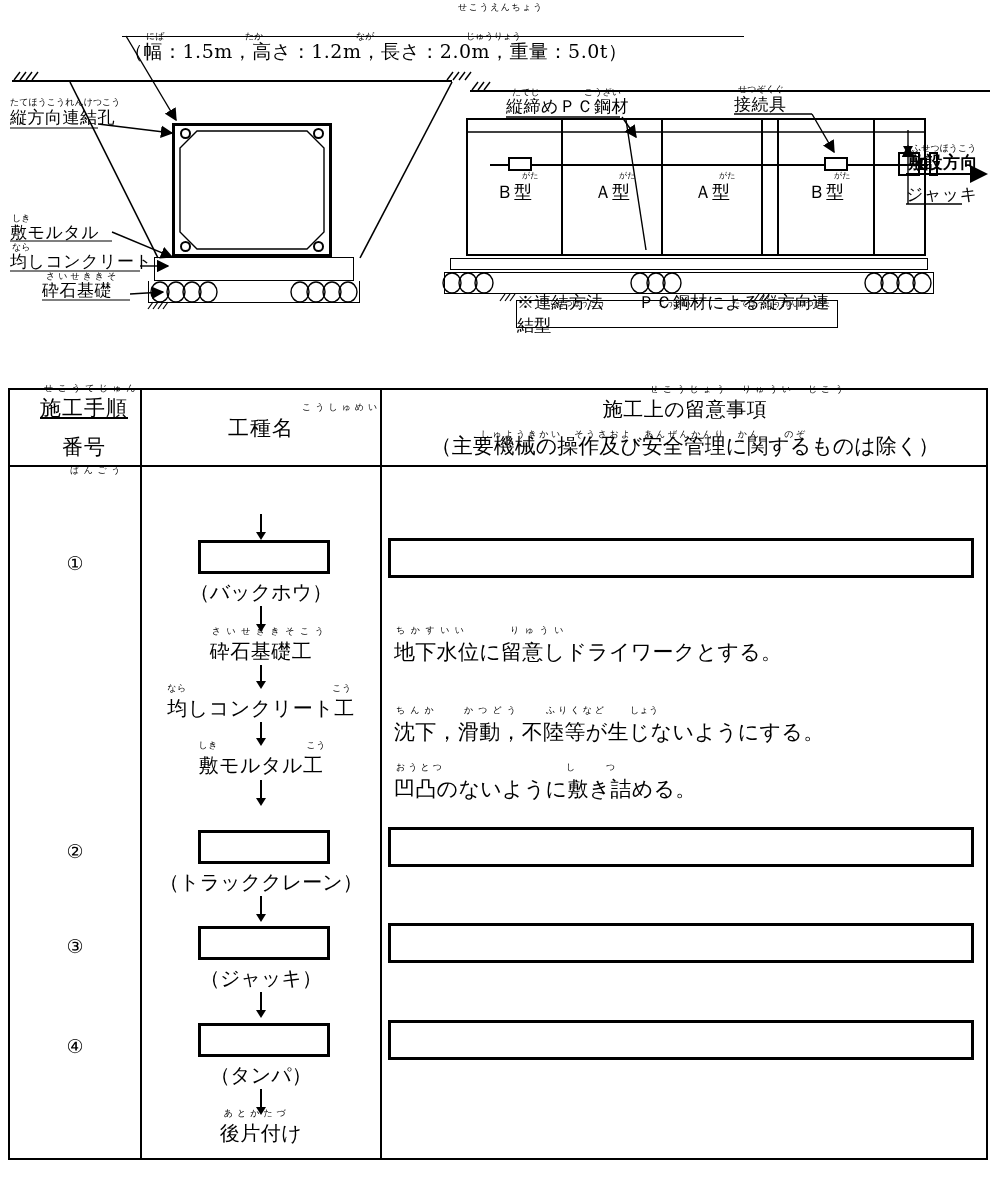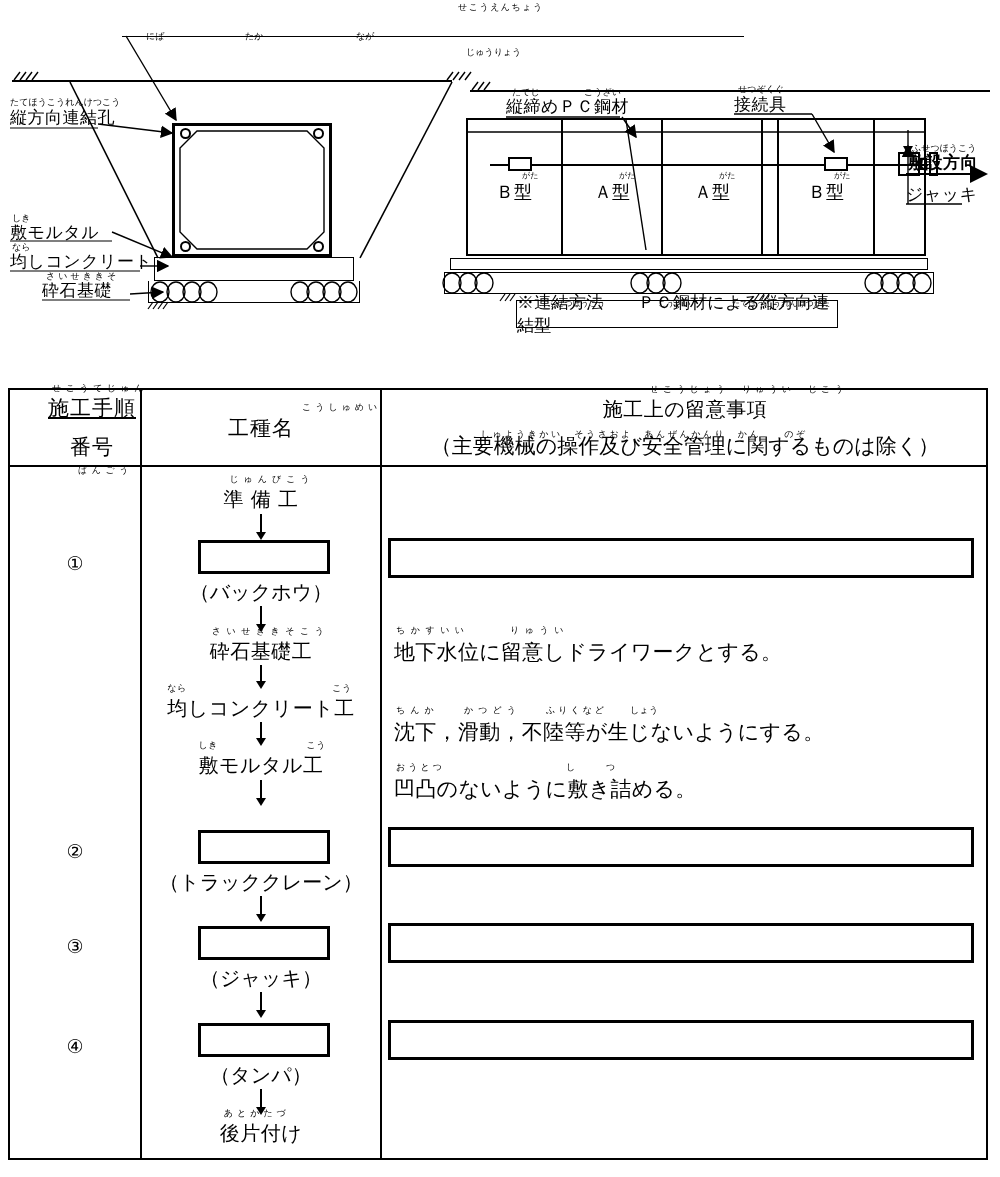--- a/index.html
+++ b/index.html
@@ -46,21 +46,21 @@
   .tbl .colsep { position: absolute; top: 0; bottom: 0; width: 2px; background: #000; }
   .tbl .rowsep { position: absolute; left: 0; right: 0; height: 2px; background: #000; }
 
   .hdr-cell {
     position: absolute;
     display: flex;
     align-items: center;
     justify-content: center;
     text-align: center;
   }
-  .hdr-num { left: 8px; top: 0; width: 148px; height: 75px; }
+  .hdr-num { left: 0; top: 0; width: 148px; height: 75px; }
   .hdr-kind { left: 132px; top: 0; width: 238px; height: 75px; }
   .hdr-note { left: 372px; top: 0; width: 606px; height: 75px; }
 
   .hdr-num .l1 { font-size: 21px; letter-spacing: 1px; text-decoration: underline; }
   .hdr-num .l2 { font-size: 21px; letter-spacing: 1px; margin-top: 11px; }
   .hdr-kind-t { font-size: 21px; letter-spacing: 1px; }
   .hdr-note .l1 { font-size: 20px; letter-spacing: 0.5px; }
   .hdr-note .l2 { font-size: 21px; letter-spacing: 0px; margin-top: 9px; }
 
   .step-num { position: absolute; font-size: 19px; text-align: center; width: 130px; left: 0; }
@@ -130,27 +130,30 @@
 </style>
 </head>
 <body>
 
 <div class="page">
 
   <div class="abs" style="left:0;top:0;width:1000px;height:360px;">
 
     <div class="cap-rule" style="left:122px; top:36px; width:622px;"></div>
 
+    <div class="ruby-wrap cap2" style="left:124px; top:42px;">
+      <span>（幅：1.5m，高さ：1.2m，長さ：2.0m，重量：5.0t）</span>
+    </div>
 
     <div class="txt" style="left:458px; top:3px; font-size:9px; font-family:'DejaVu Sans',sans-serif; letter-spacing:1.5px;">せこうえんちょう</div>
 
     <div class="txt" style="left:146px; top:32px; font-size:9px; font-family:'DejaVu Sans',sans-serif;">にば</div>
     <div class="txt" style="left:245px; top:32px; font-size:9px; font-family:'DejaVu Sans',sans-serif;">たか</div>
     <div class="txt" style="left:356px; top:32px; font-size:9px; font-family:'DejaVu Sans',sans-serif;">なが</div>
-    <div class="txt" style="left:466px; top:48px; font-size:9px; font-family:'DejaVu Sans',sans-serif;text-align:right;">じゅうりょう</div>
+    <div class="txt" style="left:466px; top:32px; font-size:9px; font-family:'DejaVu Sans',sans-serif;text-align:right;">じゅうりょう</div>
 
     <div class="ln hline" style="left:12px; top:80px; width:440px; height:2px;"></div>
     <svg style="left:12px; top:70px; width:40px; height:12px;">
       <g stroke="#000" stroke-width="1.4">
         <line x1="2" y1="10" x2="8" y2="2"></line>
         <line x1="8" y1="10" x2="14" y2="2"></line>
         <line x1="14" y1="10" x2="20" y2="2"></line>
         <line x1="20" y1="10" x2="26" y2="2"></line>
       </g>
     </svg>
@@ -416,26 +419,20 @@
     <div class="step-num" style="top:450px;">
       <span>②</span>
     </div>
     <div class="step-num" style="top:545px;">
       <span>③</span>
     </div>
     <div class="step-num" style="top:645px;">
       <span>④</span>
     </div>
 
-    <div class="flow-item" style="top:96px;">
-      <span style="position:relative; display:inline-block;">
-        <span class="txt" style="left:6px; top:-11px; font-size:9px; font-family:'DejaVu Sans',sans-serif; letter-spacing:5px;">じゅんびこう</span>
-        <span>準 備 工</span>
-      </span>
-    </div>
     <div class="arrow-stem" style="left:250px; top:124px; height:20px;"></div>
     <div class="arrow-head" style="left:246px; top:142px;"></div>
 
     <div class="flow-blank" style="left:188px; top:150px; width:132px; height:34px;"></div>
     <div class="flow-paren" style="top:189px;">
       <span>（バックホウ）</span>
     </div>
     <div class="arrow-stem" style="left:250px; top:216px; height:20px;"></div>
     <div class="arrow-head" style="left:246px; top:234px;"></div>
 

